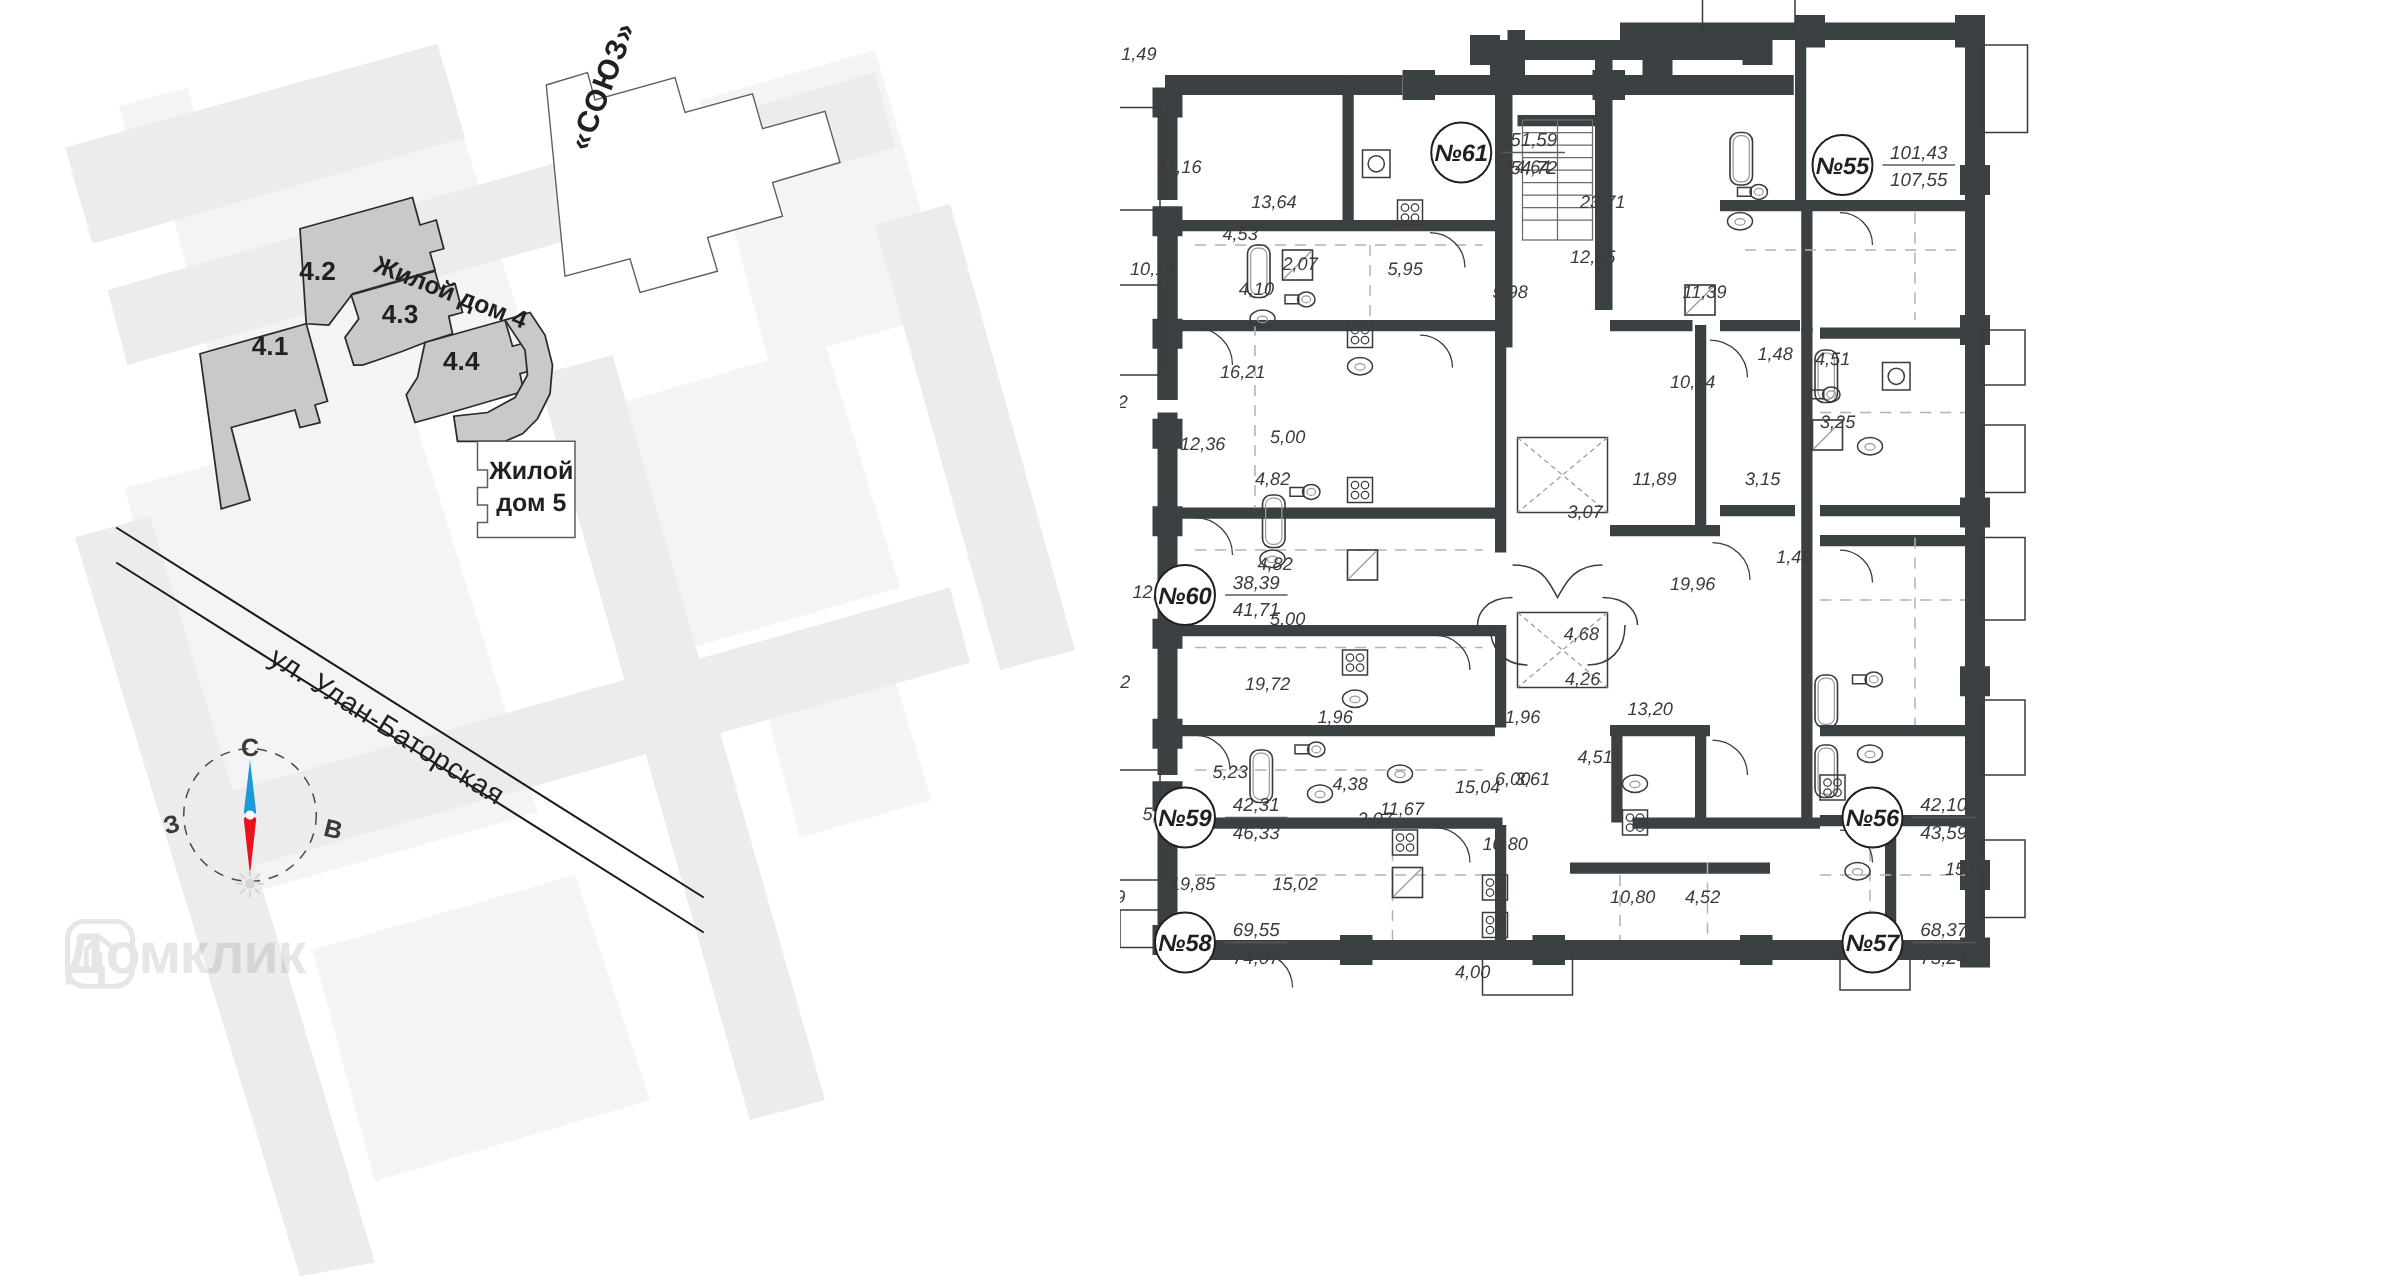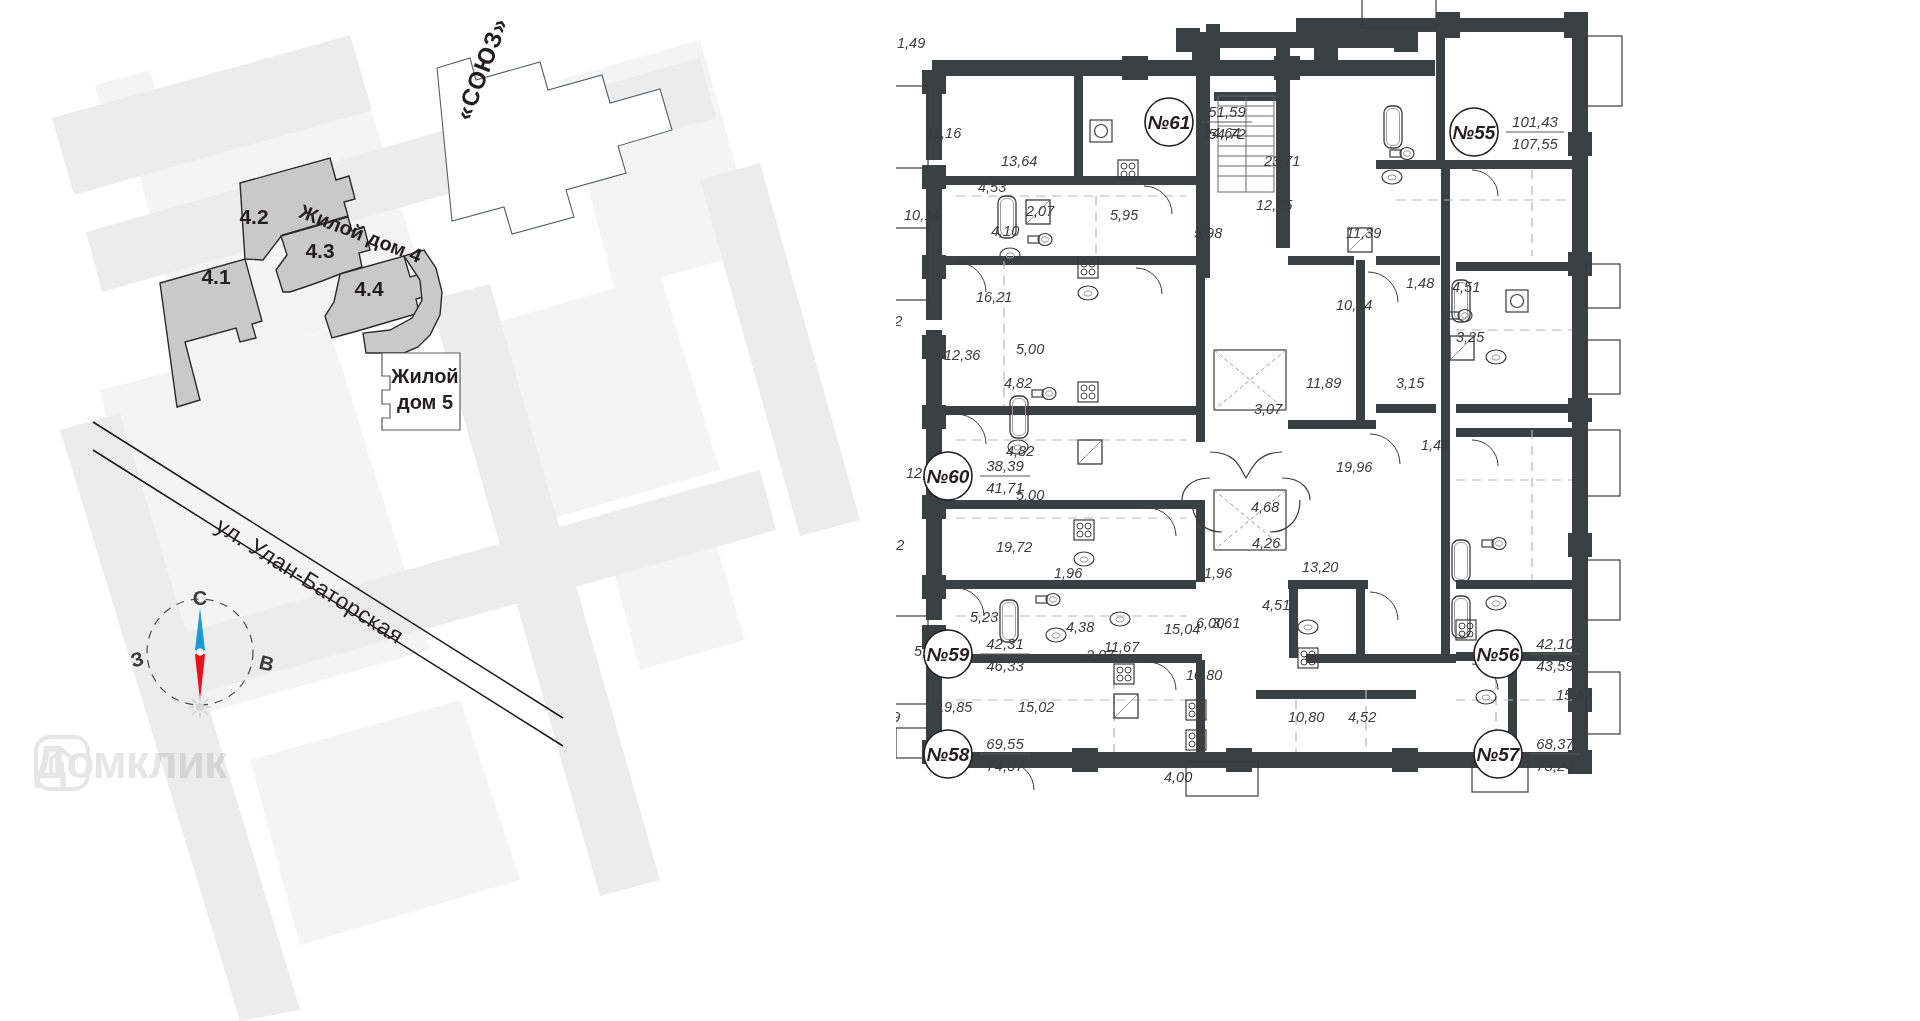--- a/index.html
+++ b/index.html
@@ -10,21 +10,21 @@
   #sitemap{position:absolute;left:0;top:0;width:860px;height:1021px;}
   #sitemap svg{position:absolute;left:0;top:0;}
 
   .bldg-label{font-size:21px;font-weight:700;fill:#231f20;}
   .house-label{font-size:20px;font-weight:600;fill:#231f20;}
   .street-label{font-size:23px;font-weight:500;fill:#231f20;letter-spacing:.5px;}
   .soyuz-label{font-size:24px;font-weight:700;fill:#231f20;letter-spacing:1px;}
   .compass-label{font-size:20px;font-weight:600;fill:#3a3a3a;}
 
   
-  #watermark{position:absolute;left:34px;top:735px;display:flex;align-items:center;gap:14px;opacity:.1;}
+  #watermark{position:absolute;left:52px;top:735px;display:flex;align-items:center;gap:14px;opacity:.1;}
   #watermark .wm-text{font-size:46px;font-weight:700;color:#1b1b1b;letter-spacing:-1px;}
 
   
   #plan{position:absolute;left:896px;top:0;width:1060px;height:791px;font-style:italic;}
   #plan svg{position:absolute;left:0;top:0;}
 
   .dim{font-size:14.5px;fill:#3b3b3b;font-family:"Liberation Sans",sans-serif;}
   .flat-no{font-size:19px;font-weight:700;fill:#231f20;}
   .area{font-size:15px;fill:#3b3b3b;}
 </style>

